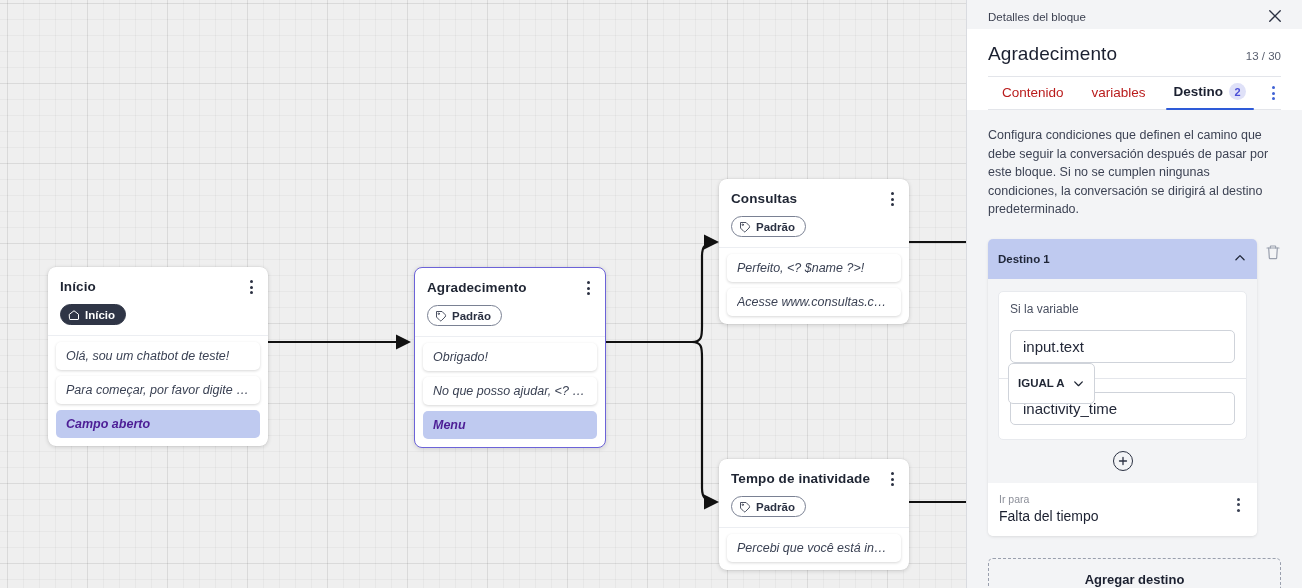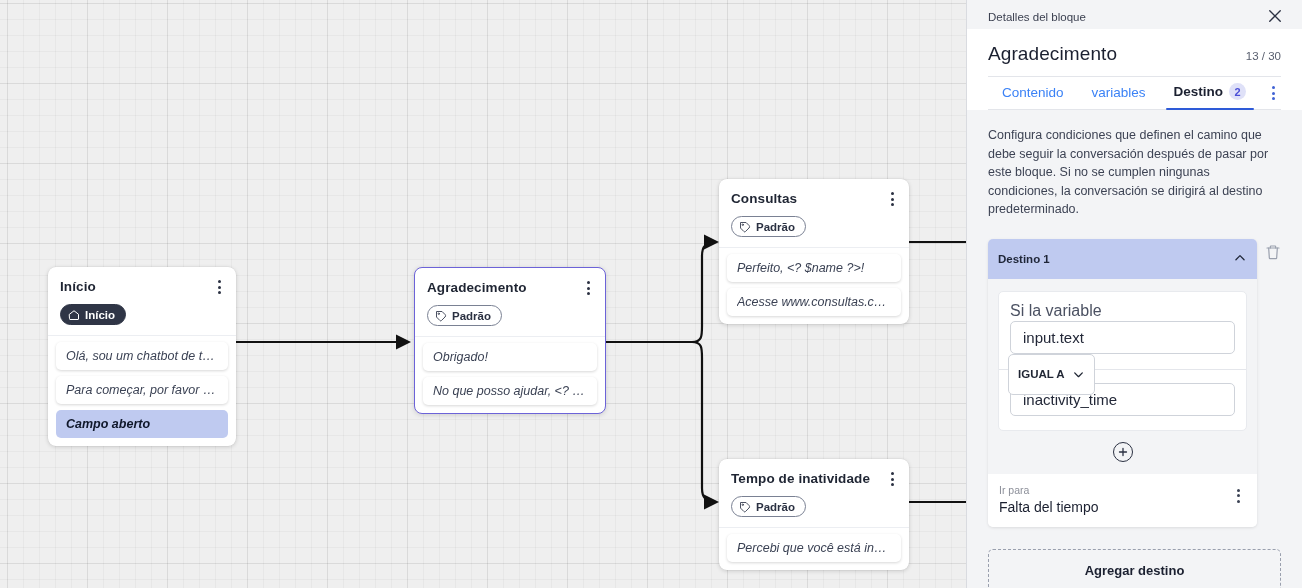--- a/index.html
+++ b/index.html
@@ -82,21 +82,21 @@
     display: flex; align-items: center;
     padding: 0 10px;
     font-size: 12.5px;
     color: #3b4254;
     white-space: nowrap; overflow: hidden; text-overflow: ellipsis;
   }
   .item span { overflow: hidden; text-overflow: ellipsis; white-space: nowrap; }
   .item.highlight {
     background: #bfcaf0;
     box-shadow: none;
-    color: #0f172a;
+    color: #4c1d95;
     font-weight: 600;
   }
   .node-items-sep { border-top: 1px solid #eceef2; margin-top: 2px; }
 
   
   #panel {
     position: absolute; right: 0; top: 0;
     width: 336px; height: 588px;
     background: #f3f4f6;
     border-left: 1px solid #d9dbe0;
@@ -142,21 +142,21 @@
   .marker-right { display: flex; align-items: center; gap: 7px; }
   .chev-down { width: 13px; height: 13px; }
   .tabs {
     display: flex; align-items: flex-end;
     border-bottom: 1px solid #e3e5ea;
     position: relative;
     padding-left: 0;
   }
   .tab {
     padding: 6px 14px 9px 14px;
-    font-size: 13.5px; color: #3b82f6; cursor: pointer;
+    font-size: 13.5px; color: #b91c1c; cursor: pointer;
     position: relative;
     display: flex; align-items: center; gap: 6px;
   }
   .tab.active { font-weight: 600; color: #1b2030; }
   .tab.active:after {
     content: ""; position: absolute; left: 6px; right: 6px; bottom: -1px;
     height: 2.5px; background: #2e5bd8; border-radius: 2px;
   }
   .tab-badge {
     display: inline-flex; align-items: center; justify-content: center;
@@ -192,21 +192,21 @@
   }
   .dest-inner { padding: 12px 10px 0 10px; }
   .cond-box {
     background: #ffffff;
     border-radius: 5px;
     border: 1px solid #e8eaee;
     padding: 10px 11px 14px 11px;
     position: relative;
   }
   .cond-label { font-size: 10.5px; color: #4e5musical; }
-  .cond-label { font-size: 16px; color: #4b5162; margin-bottom: 1px; }
+  .cond-label { font-size: 12px; color: #4b5162; margin-bottom: 14px; }
   .field {
     height: 33px;
     border: 1px solid #cfd3da;
     border-radius: 5px;
     display: flex; align-items: center;
     padding: 0 12px;
     font-size: 15px; color: #232838;
     background: #ffffff;
   }
   .op-row { position: relative; height: 12px; margin: 9px 0 8px 0; }
@@ -272,21 +272,21 @@
 
       <path d="M 692 342 C 702 342 702 336 702 326 L 702 256 C 702 246 706 242 716 242" stroke="#111111" stroke-width="2.2" fill="none" marker-end="url(#arrow)"></path>
 
       <path d="M 692 342 C 702 342 702 348 702 358 L 702 488 C 702 498 706 502 716 502" stroke="#111111" stroke-width="2.2" fill="none" marker-end="url(#arrow)"></path>
 
       <path d="M 909 242 L 967 242" stroke="#111111" stroke-width="2.2" fill="none"></path>
 
       <path d="M 909 502 L 967 502" stroke="#111111" stroke-width="2.2" fill="none"></path>
     </svg>
 
-    <div class="node" style="left:48px; top:267px; width:188px;">
+    <div class="node" style="left:48px; top:267px; width:220px;">
       <div class="node-head">
         <div class="node-title">Início</div>
         <div class="kebab">
             <i></i>
             <i></i>
             <i></i>
           </div>
         <div class="badge dark">
           <svg width="12" height="12" viewBox="0 0 24 24" fill="none" stroke="#ffffff" stroke-width="2" stroke-linecap="round" stroke-linejoin="round">
             <path d="M3 10.5 L12 3.5 L21 10.5 V20 a1 1 0 0 1 -1 1 H4 a1 1 0 0 1 -1 -1 Z"></path>
@@ -322,20 +322,23 @@
           </svg>
           <span>Padrão</span>
         </div>
       </div>
       <div class="node-items node-items-sep">
         <div class="item">
             <span>Obrigado!</span>
           </div>
         <div class="item">
             <span>No que posso ajudar, &lt;? $name ...</span>
+          </div>
+        <div class="item highlight">
+            <span>Menu</span>
           </div>
       </div>
     </div>
 
     <div class="node" style="left:719px; top:179px; width:190px;">
       <div class="node-head">
         <div class="node-title">Consultas</div>
         <div class="kebab">
             <i></i>
             <i></i>

